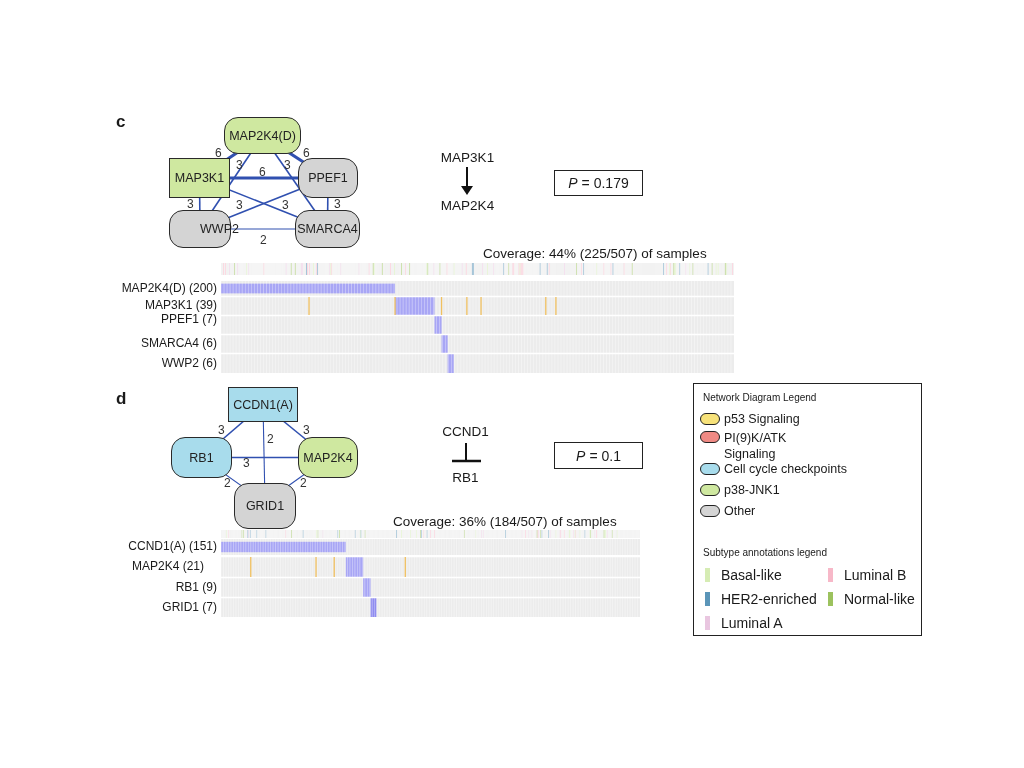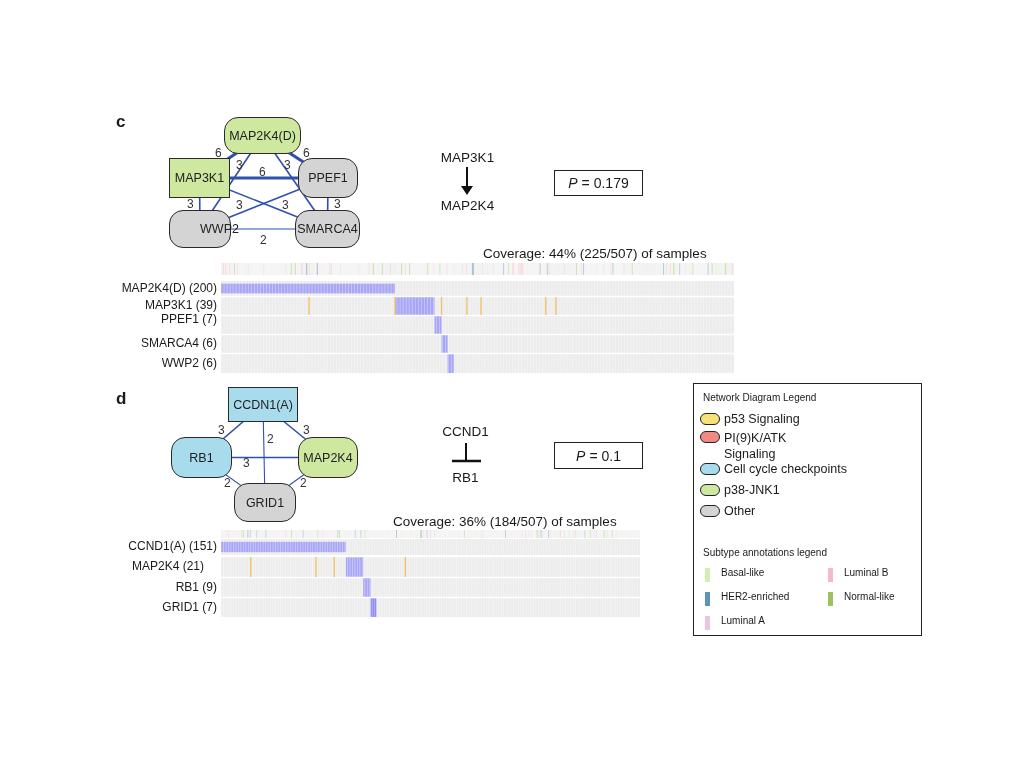--- a/index.html
+++ b/index.html
@@ -18,21 +18,21 @@
           display:flex; align-items:center; justify-content:center; box-sizing:border-box; }
   .pbox i { font-style:italic; margin-right:4px; }
   .relation { position:absolute; font-size:13.5px; text-align:center; }
   .legend { position:absolute; left:693px; top:383px; width:229px; height:253px;
             border:1.5px solid #222; box-sizing:border-box; font-size:12.5px; }
   .legend-title { position:absolute; left:9px; font-size:10px; }
   .leg-item { position:absolute; display:flex; align-items:flex-start; }
   .leg-swatch { width:20px; height:12px; border:1.5px solid #222; border-radius:6px;
                 box-sizing:border-box; margin-right:4px; margin-top:1px; flex-shrink:0; }
   .sub-swatch { position:absolute; width:5px; height:14px; }
-  .sub-label { position:absolute; font-size:10px; }
+  .sub-label { position:absolute; font-size:14px; }
   svg { position:absolute; left:0; top:0; }
 </style>
 </head>
 <body>
 
 <div class="abs panel-letter" style="left:116px;top:112px;">c</div>
 
 <svg id="edges-c" width="1024" height="768">
     <line x1="199.5" y1="178" x2="262.5" y2="135.5" stroke="#3050b0" stroke-width="3.2"></line>
     <line x1="262.5" y1="135.5" x2="328" y2="178" stroke="#3050b0" stroke-width="3.2"></line>
@@ -807,21 +807,21 @@
 
 <div class="node" id="d-n0" style="left: 228px; top: 387px; width: 70px; height: 35px; background: rgb(168, 220, 236);">
     <span>CCDN1(A)</span>
   </div>
 <div class="node rounded" id="d-n1" style="left: 171px; top: 437px; width: 61px; height: 41px; background: rgb(168, 220, 236);">
     <span>RB1</span>
   </div>
 <div class="node rounded" id="d-n2" style="left: 298px; top: 437px; width: 60px; height: 41px; background: rgb(207, 232, 160);">
     <span>MAP2K4</span>
   </div>
-<div class="node rounded" id="d-n3" style="left: 234px; top: 483px; width: 62px; height: 39px; background: rgb(212, 212, 212);">
+<div class="node rounded" id="d-n3" style="left: 234px; top: 483px; width: 62px; height: 46px; background: rgb(212, 212, 212);">
     <span>GRID1</span>
   </div>
 
 <div class="edge-label" style="left:218px;top:423px;">3</div>
 <div class="edge-label" style="left:303px;top:423px;">3</div>
 <div class="edge-label" style="left:267px;top:432px;">2</div>
 <div class="edge-label" style="left:243px;top:456px;">3</div>
 <div class="edge-label" style="left:224px;top:476px;">2</div>
 <div class="edge-label" style="left:300px;top:476px;">2</div>
 

